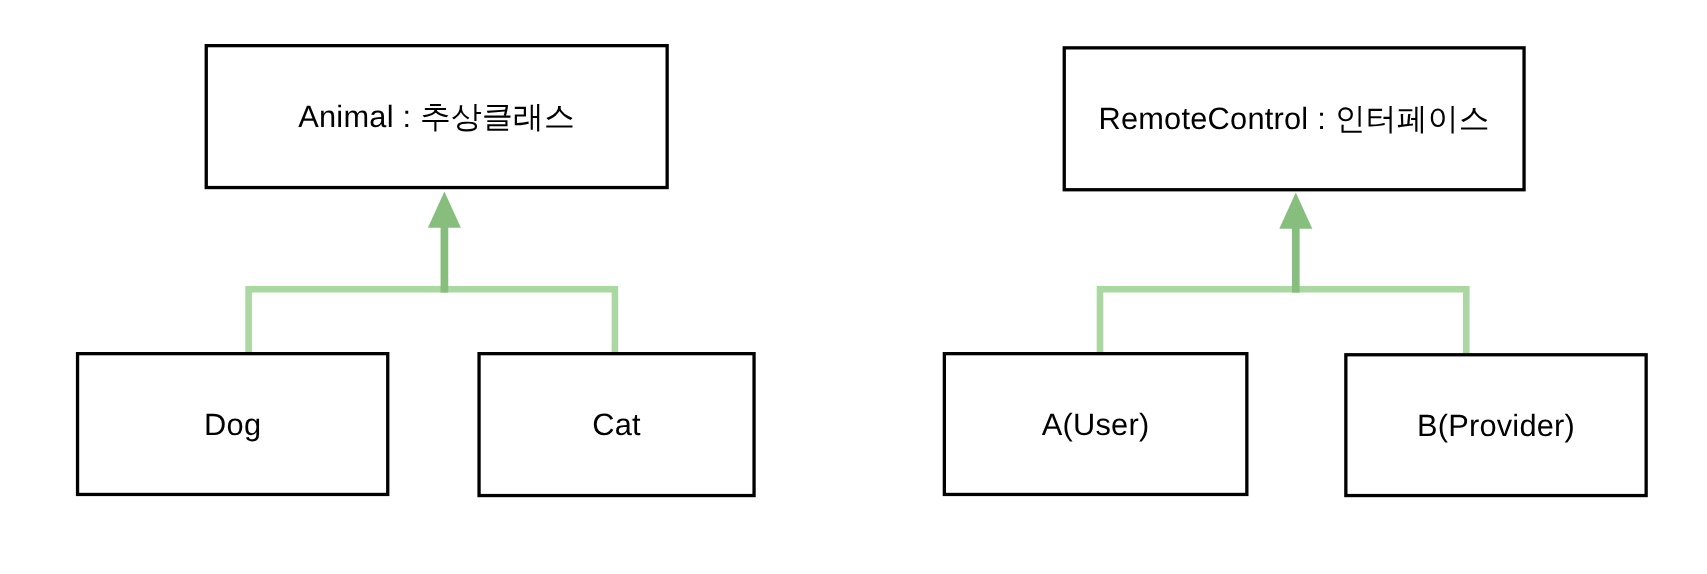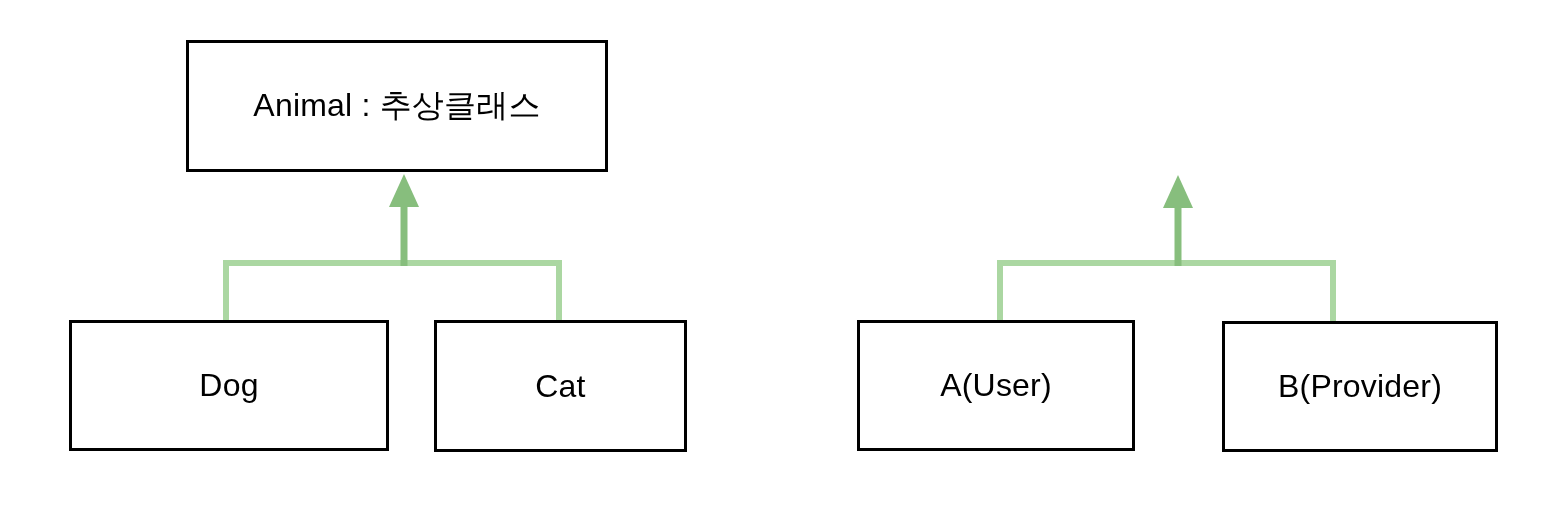--- a/index.html
+++ b/index.html
@@ -26,28 +26,28 @@
   }
   .node-box {
     position: absolute;
     box-sizing: border-box;
     border: 3px solid #000000;
     background: #ffffff;
     display: flex;
     align-items: center;
     justify-content: center;
     text-align: center;
-    font-size: 32px;
+    font-size: 28px;
     color: #000000;
     letter-spacing: 0.2px;
     white-space: nowrap;
   }
   
   .box-animal    { left: 186px; top: 40px;  width: 422px; height: 132px; }
-  .box-dog       { left: 69px;  top: 320px; width: 320px; height: 131px; }
+  .box-dog       { left: 69px;  top: 320px; width: 285px; height: 131px; }
   .box-cat       { left: 434px; top: 320px; width: 253px; height: 132px; }
   
   .box-remote    { left: 966px;  top: 42px;  width: 421px; height: 132px; }
   .box-auser     { left: 857px;  top: 320px; width: 278px; height: 131px; }
   .box-bprovider { left: 1222px; top: 321px; width: 276px; height: 131px; }
 </style>
 </head>
 <body>
 
 <div class="canvas">
@@ -70,20 +70,23 @@
   <div class="node-box box-animal">
     <span>Animal : 추상클래스</span>
   </div>
   <div class="node-box box-dog">
     <span>Dog</span>
   </div>
   <div class="node-box box-cat">
     <span>Cat</span>
   </div>
 
+  <div class="node-box box-remote">
+    <span>RemoteControl : 인터페이스</span>
+  </div>
   <div class="node-box box-bprovider">
     <span>B(Provider)</span>
   </div>
   <div class="node-box box-auser">
     <span>A(User)</span>
   </div>
 
 </div>
 
 </body></html>

